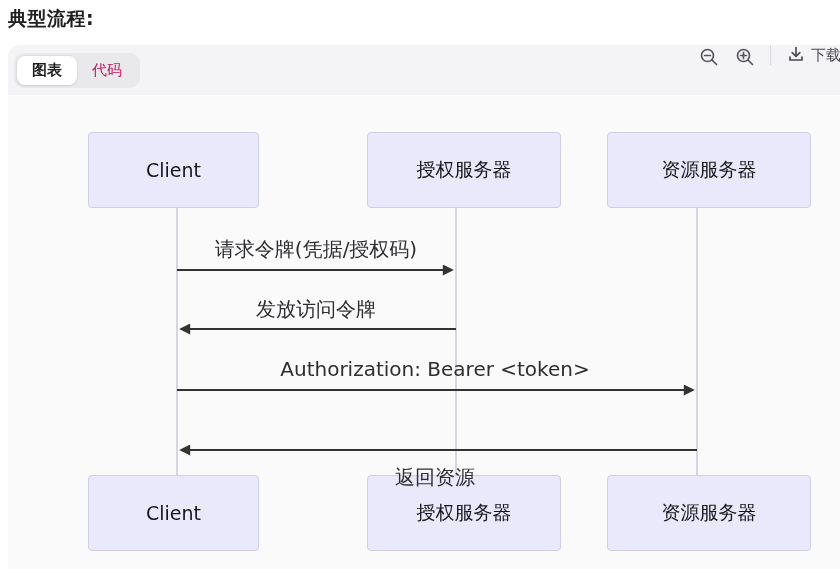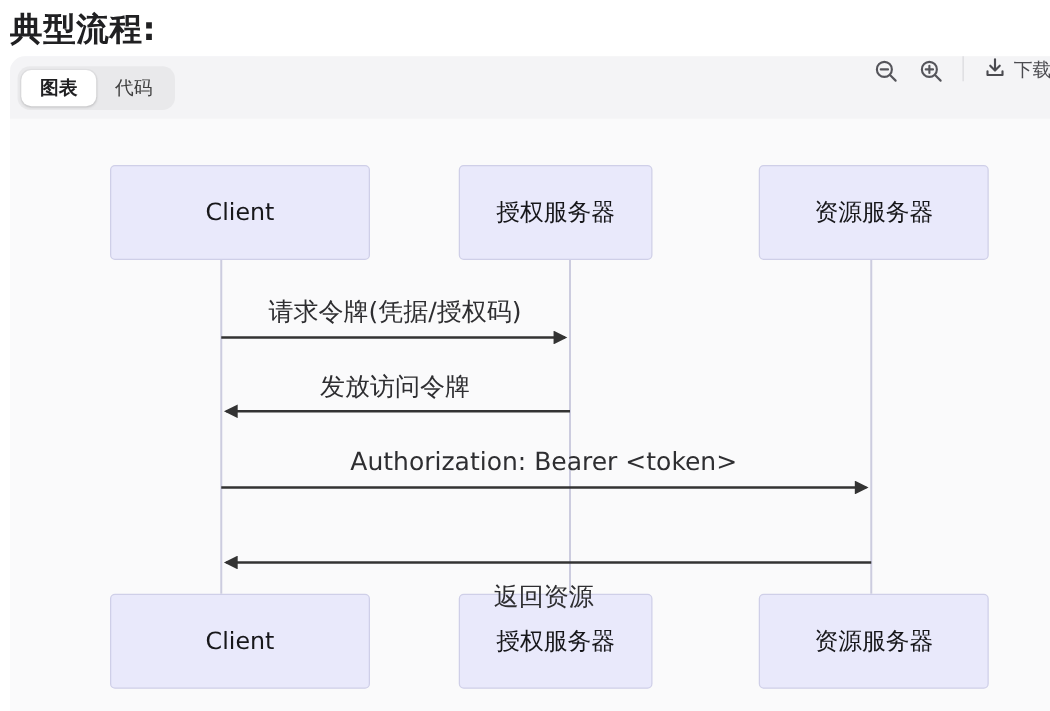--- a/index.html
+++ b/index.html
@@ -6,21 +6,21 @@
   body {
     width: 840px; height: 569px;
     position: relative;
     background: #ffffff;
     font-family: "DejaVu Sans", "Liberation Sans", sans-serif;
   }
 
   
   .page-heading {
     position: absolute; left: 8px; top: 6px;
-    font-size: 26px; font-weight: 700; color: #202022;
+    font-size: 19px; font-weight: 700; color: #202022;
     letter-spacing: 0.5px;
   }
 
   
   .card {
     position: absolute; left: 8px; top: 45px;
     width: 852px; height: 540px;
     background: #fafafb;
     border-radius: 12px;
   }
@@ -36,21 +36,21 @@
     position: absolute; left: 6px; top: 8px;
     display: inline-flex; align-items: center;
     background: #e9e9eb;
     border-radius: 10px;
     padding: 3px;
   }
   .tab {
     padding: 5px 15px;
     font-size: 15px;
     border-radius: 8px;
-    color: #404040;
+    color: #be185d;
     cursor: pointer;
     white-space: nowrap;
   }
   .tab.active {
     background: #ffffff;
     color: #1f1f21;
     font-weight: 700;
     box-shadow: 0 1px 2px rgba(0,0,0,0.10), 0 0 0 1px rgba(0,0,0,0.03);
   }
 
@@ -89,23 +89,23 @@
     height: 76px;
     background: #e9e9fb;
     border: 1px solid #cfcfe8;
     border-radius: 4px;
     display: flex; align-items: center; justify-content: center;
     font-size: 19px; color: #17171a;
     box-sizing: border-box;
   }
   .actor-top { top: 132px; }
   .actor-bottom { top: 475px; }
-  .actor-1 { left: 88px;  width: 208px; }
-  .actor-2 { left: 367px; width: 155px; }
-  .actor-3 { left: 607px; width: 184px; }
+  .actor-1 { left: 88px;  width: 171px; }
+  .actor-2 { left: 367px; width: 194px; }
+  .actor-3 { left: 607px; width: 204px; }
 
   .msg-label {
     position: absolute;
     transform: translateX(-50%);
     white-space: nowrap;
     font-size: 20px; color: #2e2e31;
   }
 </style>
 </head>
 <body>

